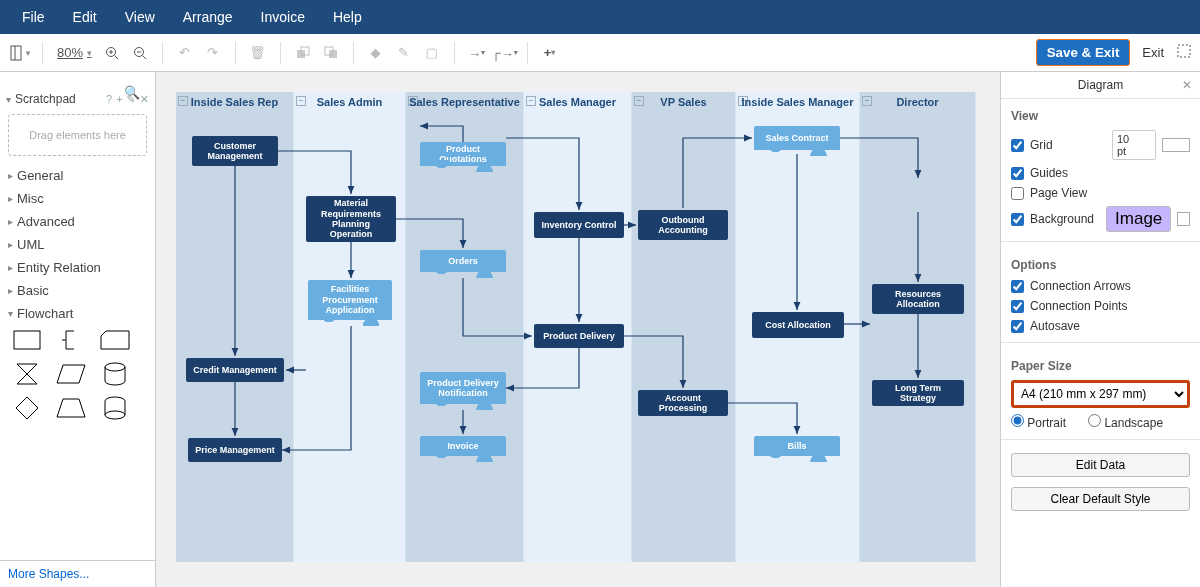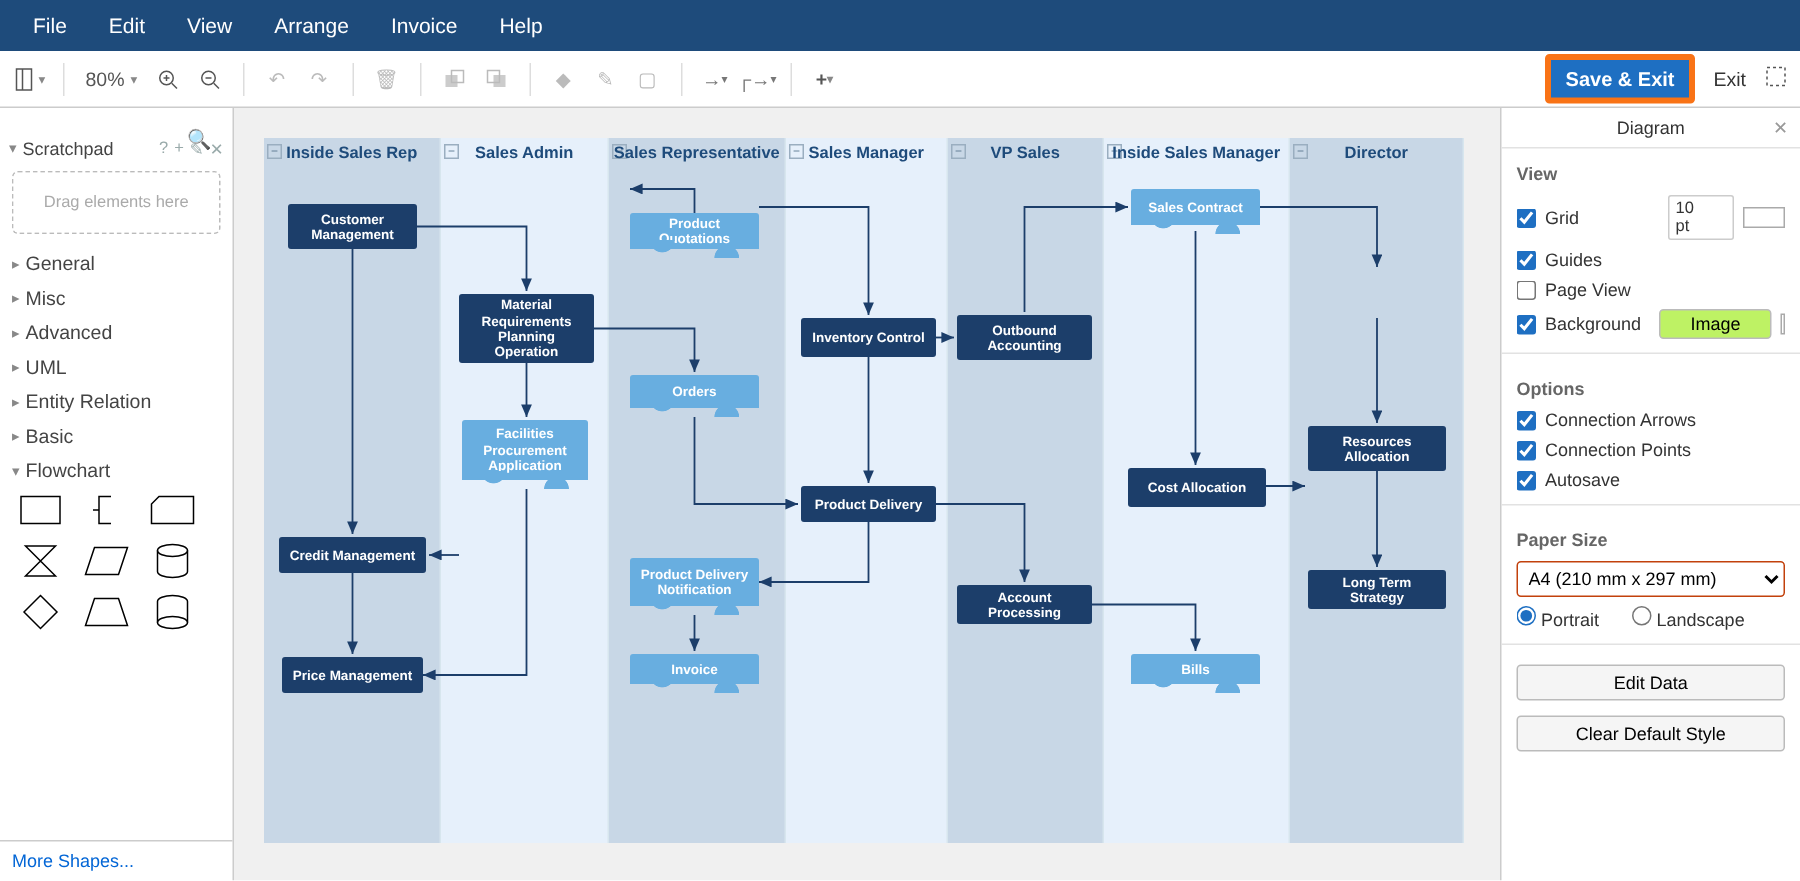--- a/index.html
+++ b/index.html
@@ -6,23 +6,23 @@
 body { width: 1200px; height: 587px; overflow: hidden; background: #fff; font-size: 13px; color: #333; }
 
 
 .menubar { background: #1e4b7b; height: 34px; display: flex; align-items: center; padding: 0 8px; }
 .menubar .item { color: #fff; padding: 0 14px; height: 34px; line-height: 34px; cursor: pointer; font-size: 14px; }
 
 
 .toolbar { height: 38px; border-bottom: 1px solid #ccc; display: flex; align-items: center; padding: 0 8px; gap: 4px; background:#fff;}
 .tb-btn { width: 24px; height: 24px; display:flex; align-items:center; justify-content:center; border-radius:2px; cursor:pointer; color:#555;}
 .tb-sep { width:1px; height:22px; background:#ddd; margin:0 6px;}
-.zoom { display:flex; align-items:center; gap:4px; color:#555; padding:0 4px; cursor:pointer;}
+.zoom { display:flex; align-items:center; gap:4px; color:#555; padding:0 4px; cursor:pointer;text-decoration:underline;}
 .toolbar .spacer{flex:1;}
-.save-exit{background:#1e6fc2;color:#fff;border:4px solid #f97316;padding:5px 10px;border-radius:3px;font-weight:600;cursor:pointer;}
+.save-exit{background:#1e6fc2;color:#fff;border:1px solid #f97316;padding:5px 10px;border-radius:3px;font-weight:600;cursor:pointer;}
 .exit{color:#333;padding:5px 8px;cursor:pointer;}
 .tb-fit{color:#444;cursor:pointer;}
 
 
 .main { display:flex; height: calc(587px - 34px - 38px); }
 .left { width: 156px; border-right:1px solid #ccc; background:#fff; display:flex; flex-direction:column;}
 .search-wrap{padding:8px;}
 .search{width:100%;border:1px solid #ccc;border-radius:3px;padding:4px 20px 4px 6px;font-size:12px;background:#fff;}
 .search-wrap{position:relative;}
 .search-icon-abs{position:absolute;right:14px;top:13px;color:#777;}
@@ -53,22 +53,22 @@
 
 
 .right{width:200px;border-left:1px solid #ccc;background:#fff;padding:0;}
 .right .panel-title{padding:6px 8px;border-bottom:1px solid #e2e2e2;font-size:12px;position:relative;text-align:center;font-weight:400;color:#333;}
 .right .panel-close{position:absolute;right:8px;top:6px;color:#999;cursor:pointer;}
 .right .section-h{font-weight:700;color:#666;font-size:12px;padding:10px 10px 4px;}
 .right .row{display:flex;align-items:center;padding:3px 10px;font-size:12px;gap:6px;}
 .right .row input[type=checkbox],.right .row input[type=radio]{accent-color:#1e6fc2;}
 .right .grid-pt{width:44px;border:1px solid #ccc;border-radius:2px;font-size:11px;padding:2px 14px 2px 4px;position:relative;}
 .swatch{width:28px;height:14px;border:1px solid #aaa;background:#fff;}
-.btn-sm{border:1px solid #bbb;border-radius:3px;background:#bef264;padding:2px 20px;font-size:12px;cursor:pointer;}
-.select-full{width:100%;border:1px solid #c2410c;border-radius:3px;padding:3px;font-size:12px;background:#fff;}
+.btn-sm{border:1px solid #bbb;border-radius:3px;background:#c4b5fd;padding:2px 8px;font-size:17px;cursor:pointer;}
+.select-full{width:100%;border:3px solid #c2410c;border-radius:3px;padding:3px;font-size:12px;background:#fff;}
 .btn-full{width:100%;border:1px solid #bbb;border-radius:3px;background:#f5f5f5;padding:4px;font-size:12px;cursor:pointer;margin-top:4px;}
 hr.sep{border:none;border-top:1px solid #e2e2e2;margin:6px 0;}
 </style>
 </head>
 <body>
 
 <div class="menubar">
   <div class="item">File</div>
   <div class="item">Edit</div>
   <div class="item">View</div>

